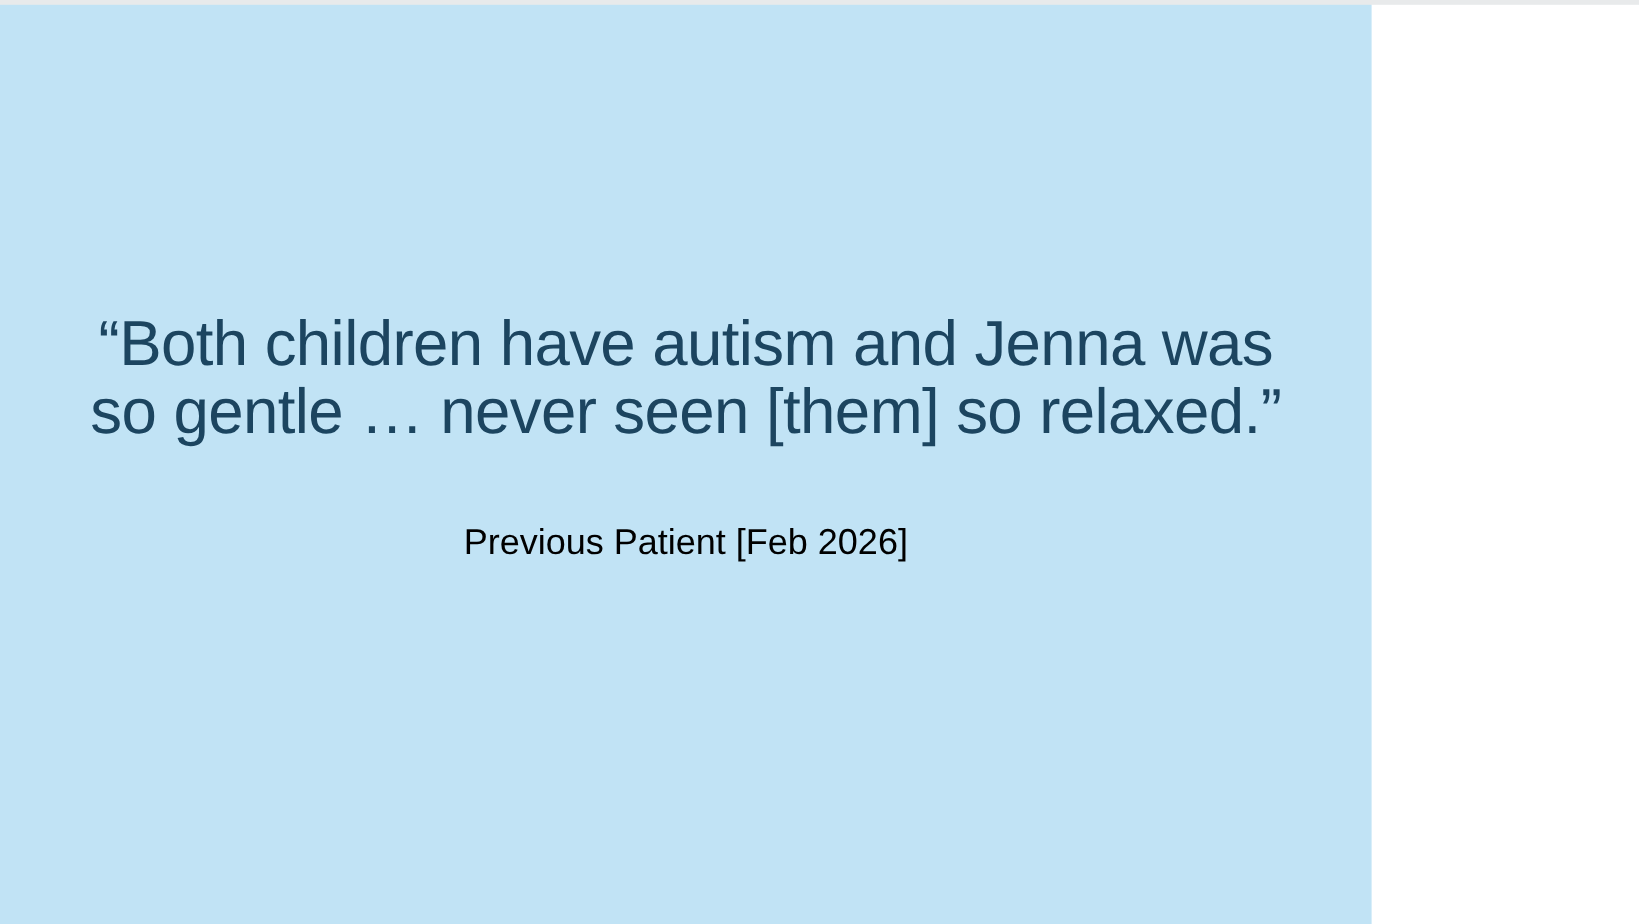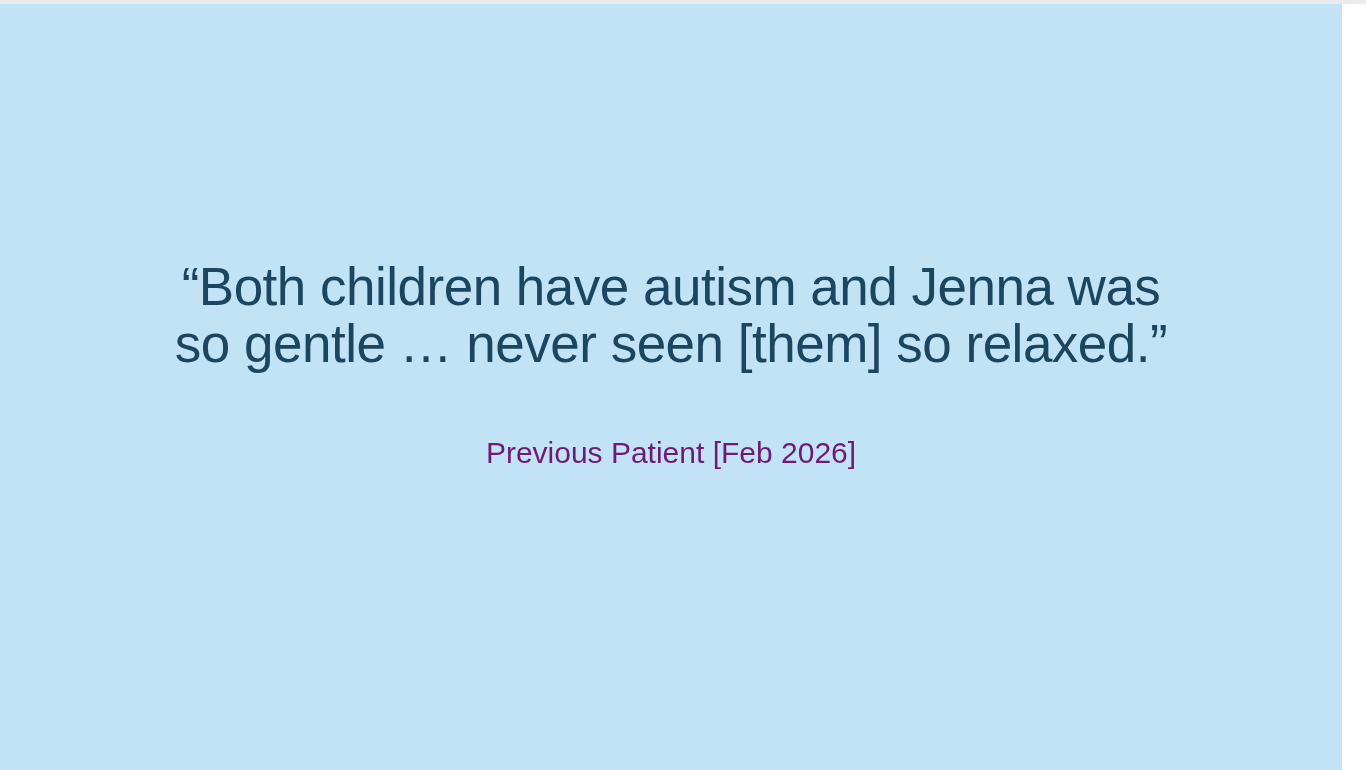--- a/index.html
+++ b/index.html
@@ -8,21 +8,21 @@
   }
   body {
     width: 1366px;
     height: 770px;
     overflow: hidden;
     font-family: "Liberation Sans", sans-serif;
   }
 
   .slide {
     position: relative;
-    width: 1342px;
+    width: 1143px;
     height: 770px;
     background: #c1e3f5;
     box-sizing: border-box;
     display: flex;
     flex-direction: column;
     align-items: center;
     justify-content: center;
   }
 
   .top-strip {
@@ -47,21 +47,21 @@
     font-size: 53px;
     font-weight: 400;
     line-height: 1.07;
     text-align: center;
     letter-spacing: -0.5px;
     margin: 0;
     white-space: pre-line;
   }
 
   .attribution {
-    color: #701a75;
+    color: #000000;
     font-size: 30px;
     font-weight: 400;
     line-height: 1.2;
     text-align: center;
     letter-spacing: 0px;
     margin: 0;
     padding-top: 62px;
   }
 </style>
 </head>

